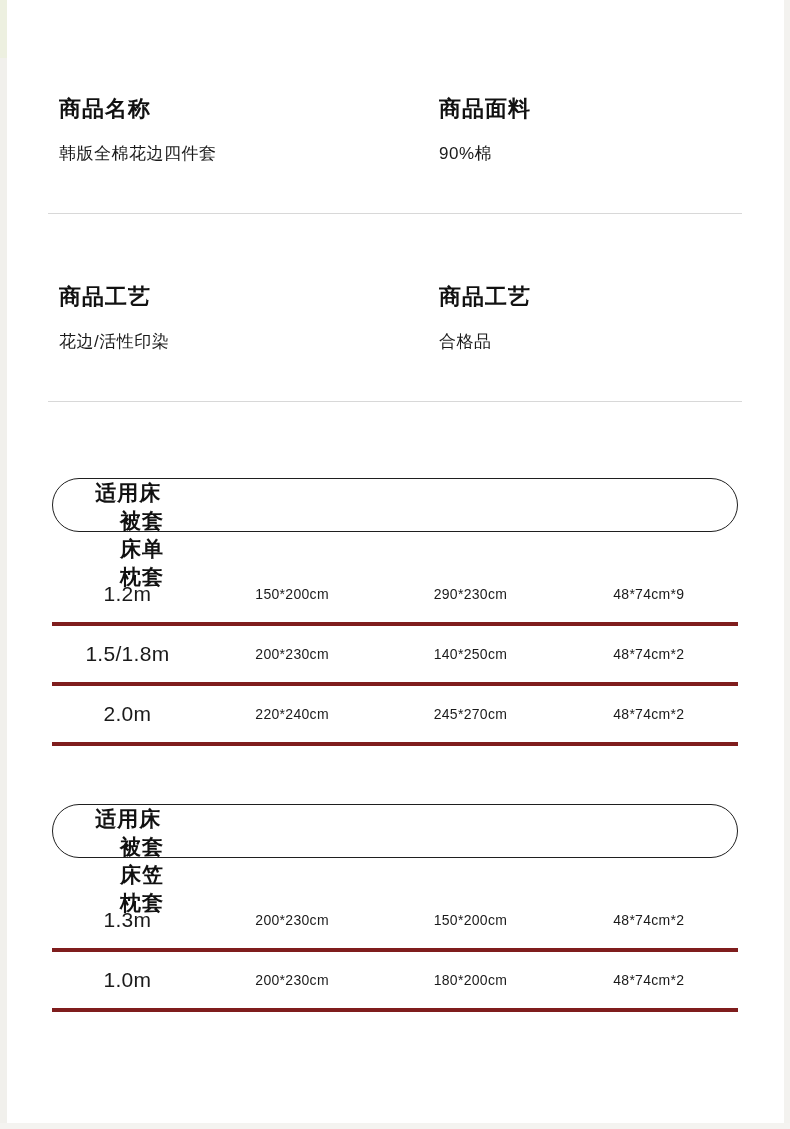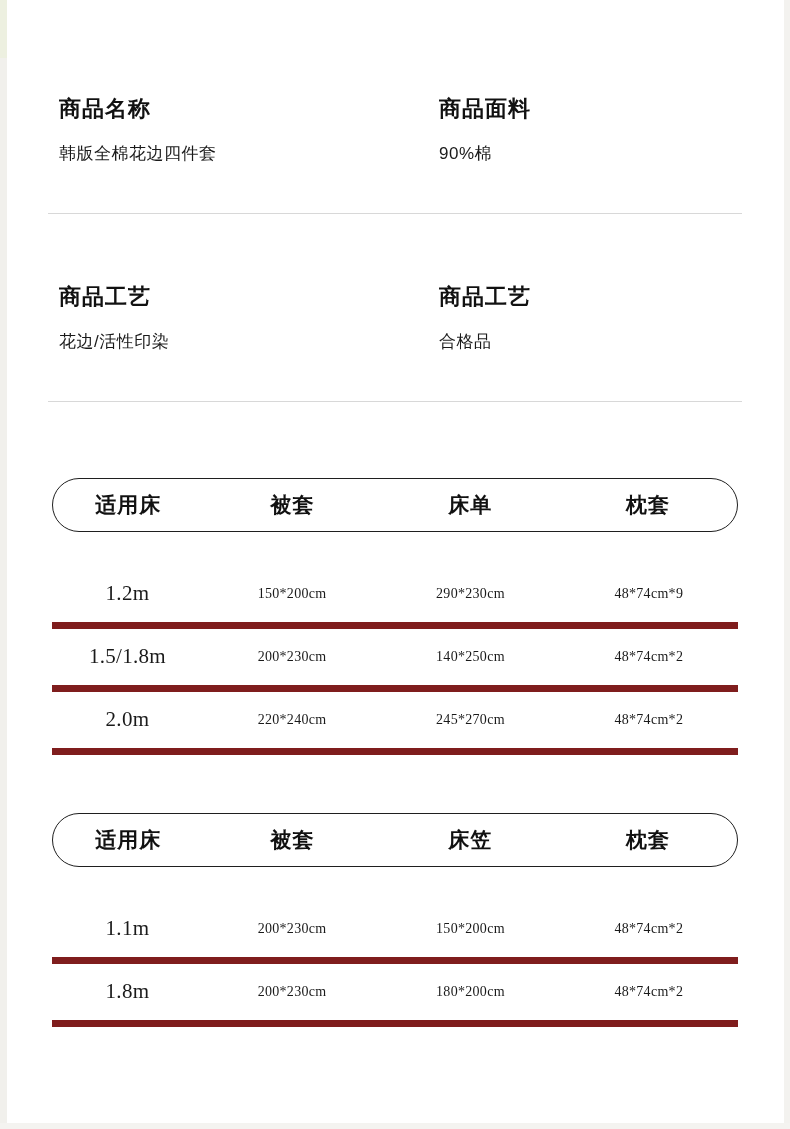--- a/index.html
+++ b/index.html
@@ -71,22 +71,22 @@
 
   
   .table-block {
     padding: 0 52px;
   }
   .table-head {
     border: 1.6px solid #1f1f1f;
     border-radius: 34px;
     height: 54px;
     display: flex;
-    align-items: center;
-    box-sizing: border-box;
+    box-sizing: border-box;
+    flex-direction: column;
   }
   .table-head .cell,
   .table-row .cell {
     text-align: center;
     box-sizing: border-box;
   }
   .col-0 { width: 22%; }
   .col-1 { width: 26%; }
   .col-2 { width: 26%; }
   .col-3 { width: 26%; }
@@ -97,22 +97,21 @@
     letter-spacing: 1px;
     color: #111;
   }
   .rows {
     margin-top: 34px;
   }
   .table-row {
     display: flex;
     align-items: center;
     height: 56px;
-    border-bottom: 7px solid #7f1d1d;
-    font-family: Liberation Serif, serif;
+    border-bottom: 4px solid #7f1d1d;
   }
   .table-row .cell {
     font-size: 14px;
     color: #1a1a1a;
     letter-spacing: 0.3px;
   }
   .table-row .cell.col-0 {
     font-size: 21px;
   }
 
@@ -244,27 +243,27 @@
 
   <div class="table-block">
     <div class="table-head">
       <div class="cell col-0">适用床</div>
       <div class="cell col-1">被套</div>
       <div class="cell col-2">床笠</div>
       <div class="cell col-3">枕套</div>
     </div>
     <div class="rows">
       <div class="table-row">
-        <div class="cell col-0">1.1m</div>
+        <div class="cell col-0">1.3m</div>
         <div class="cell col-1">200*230cm</div>
         <div class="cell col-2">150*200cm</div>
         <div class="cell col-3">48*74cm*2</div>
       </div>
       <div class="table-row">
-        <div class="cell col-0">1.8m</div>
+        <div class="cell col-0">1.0m</div>
         <div class="cell col-1">200*230cm</div>
         <div class="cell col-2">180*200cm</div>
         <div class="cell col-3">48*74cm*2</div>
       </div>
     </div>
   </div>
 
 </div>
 
 </body></html>

